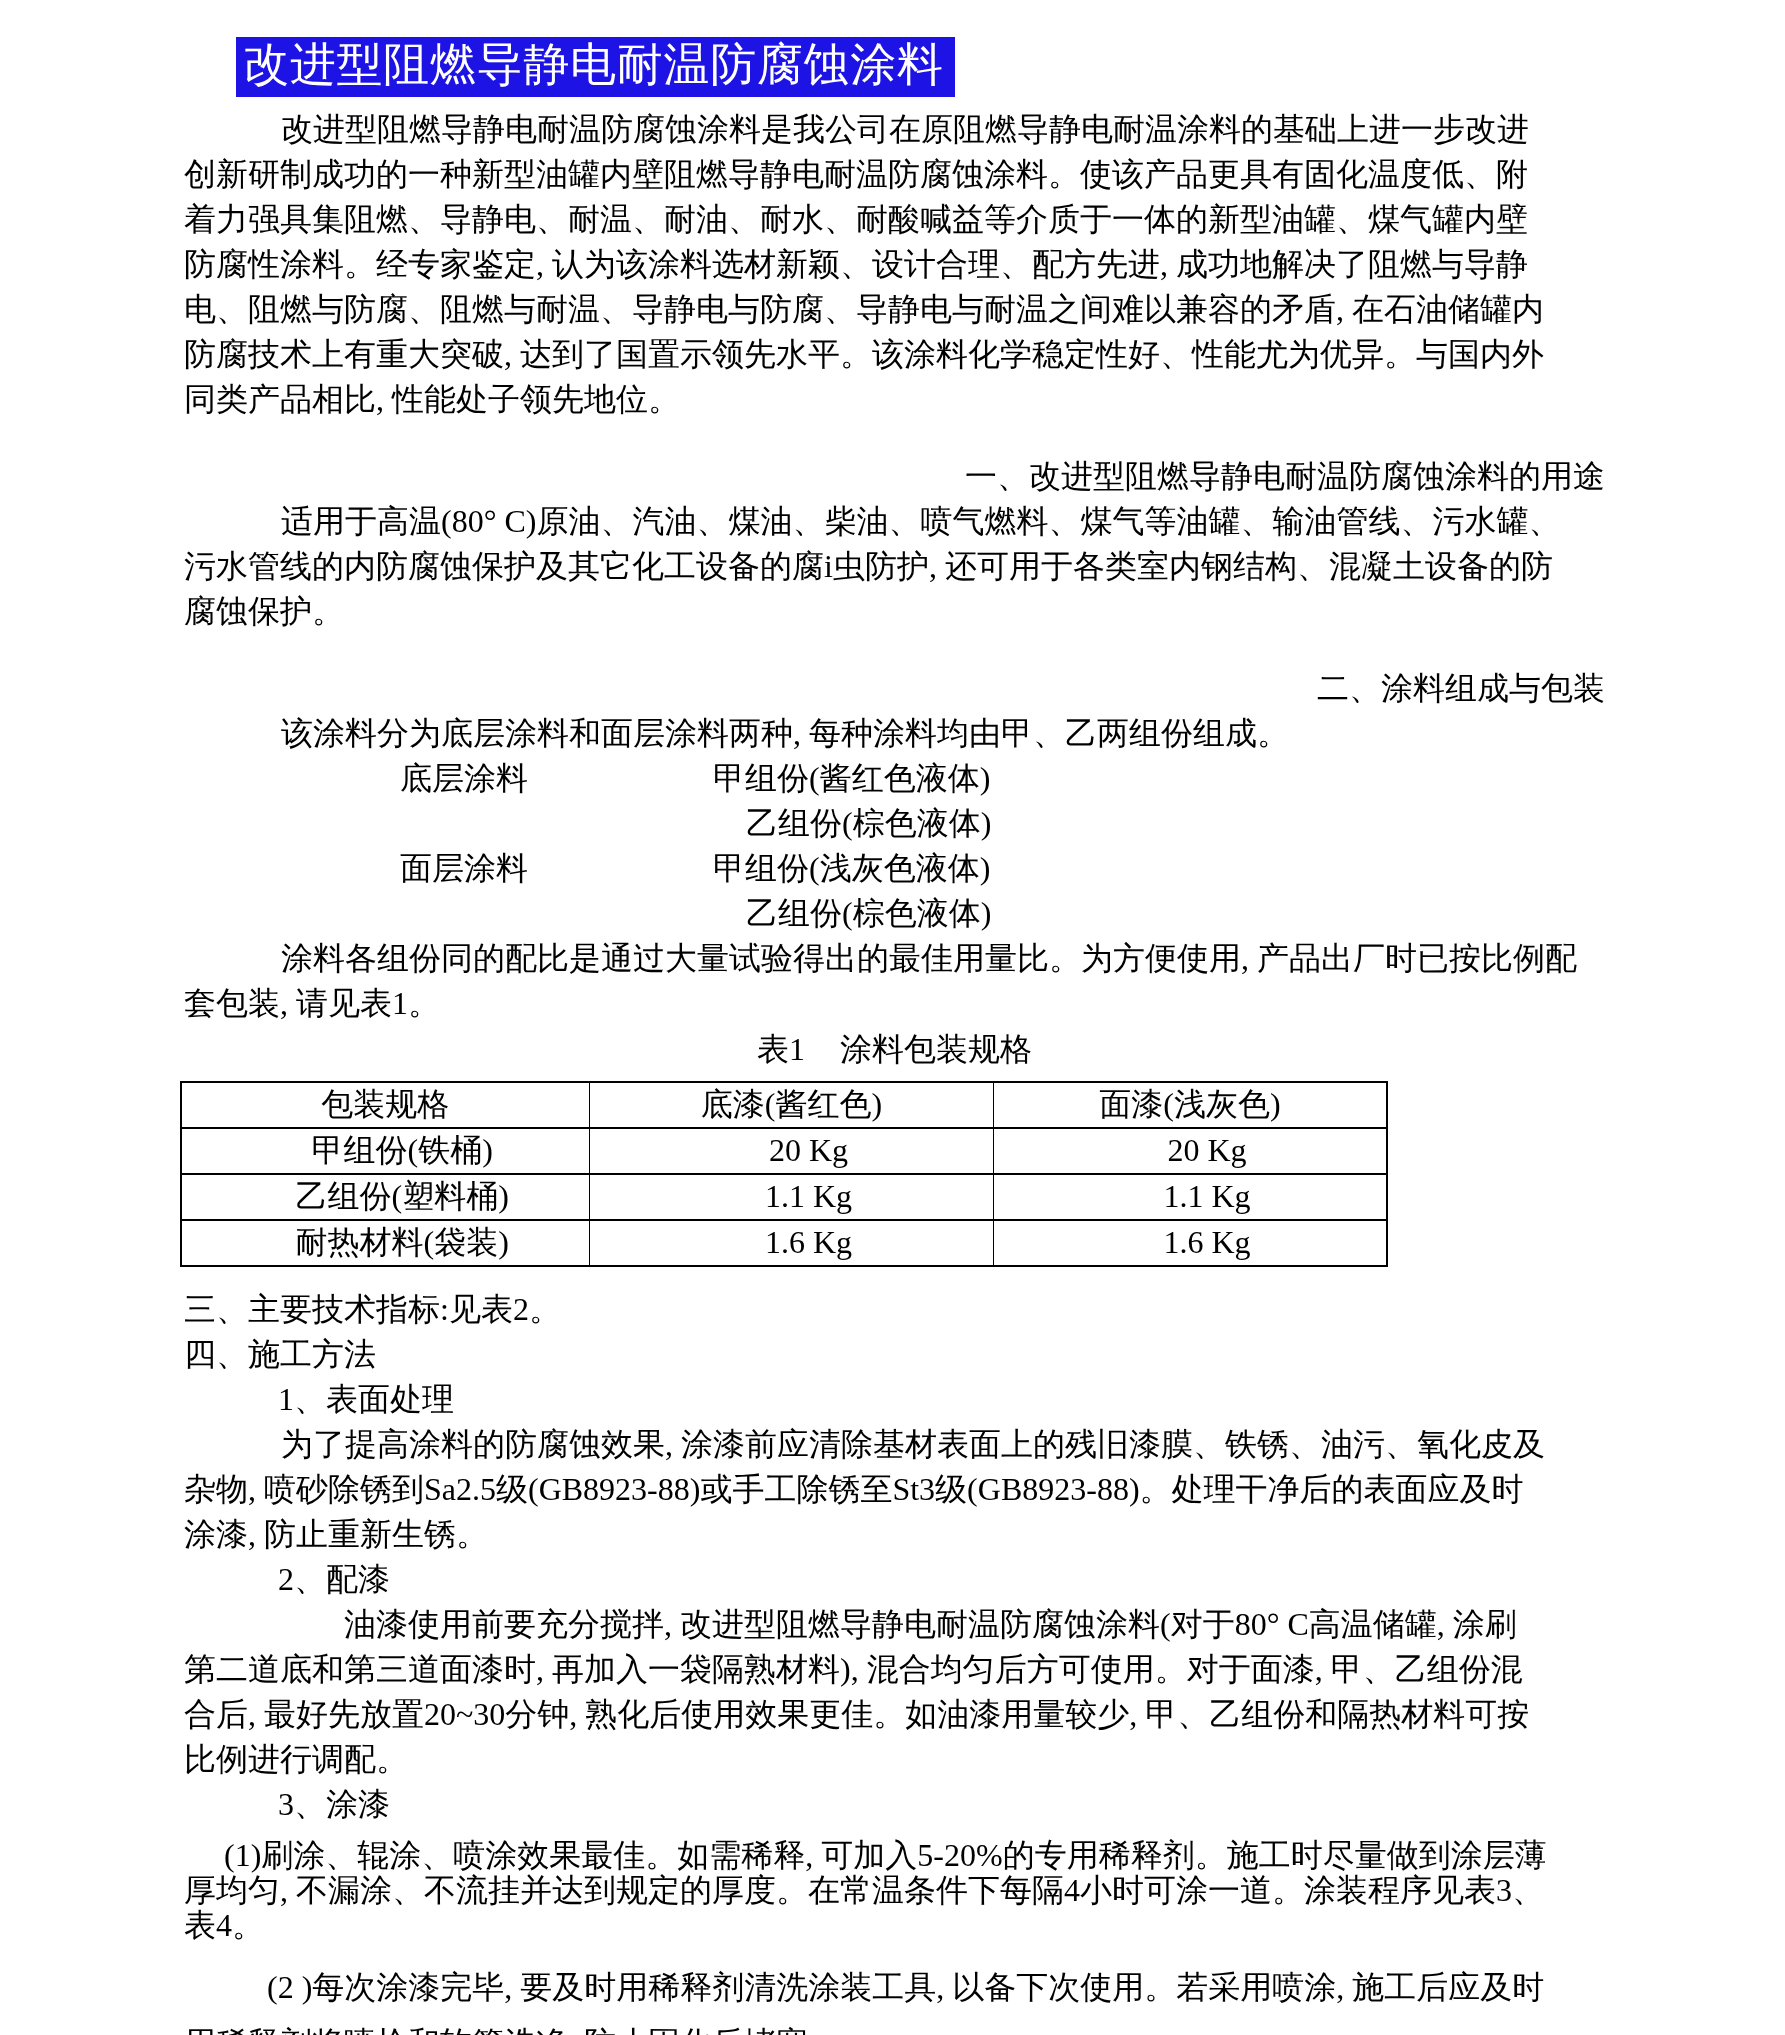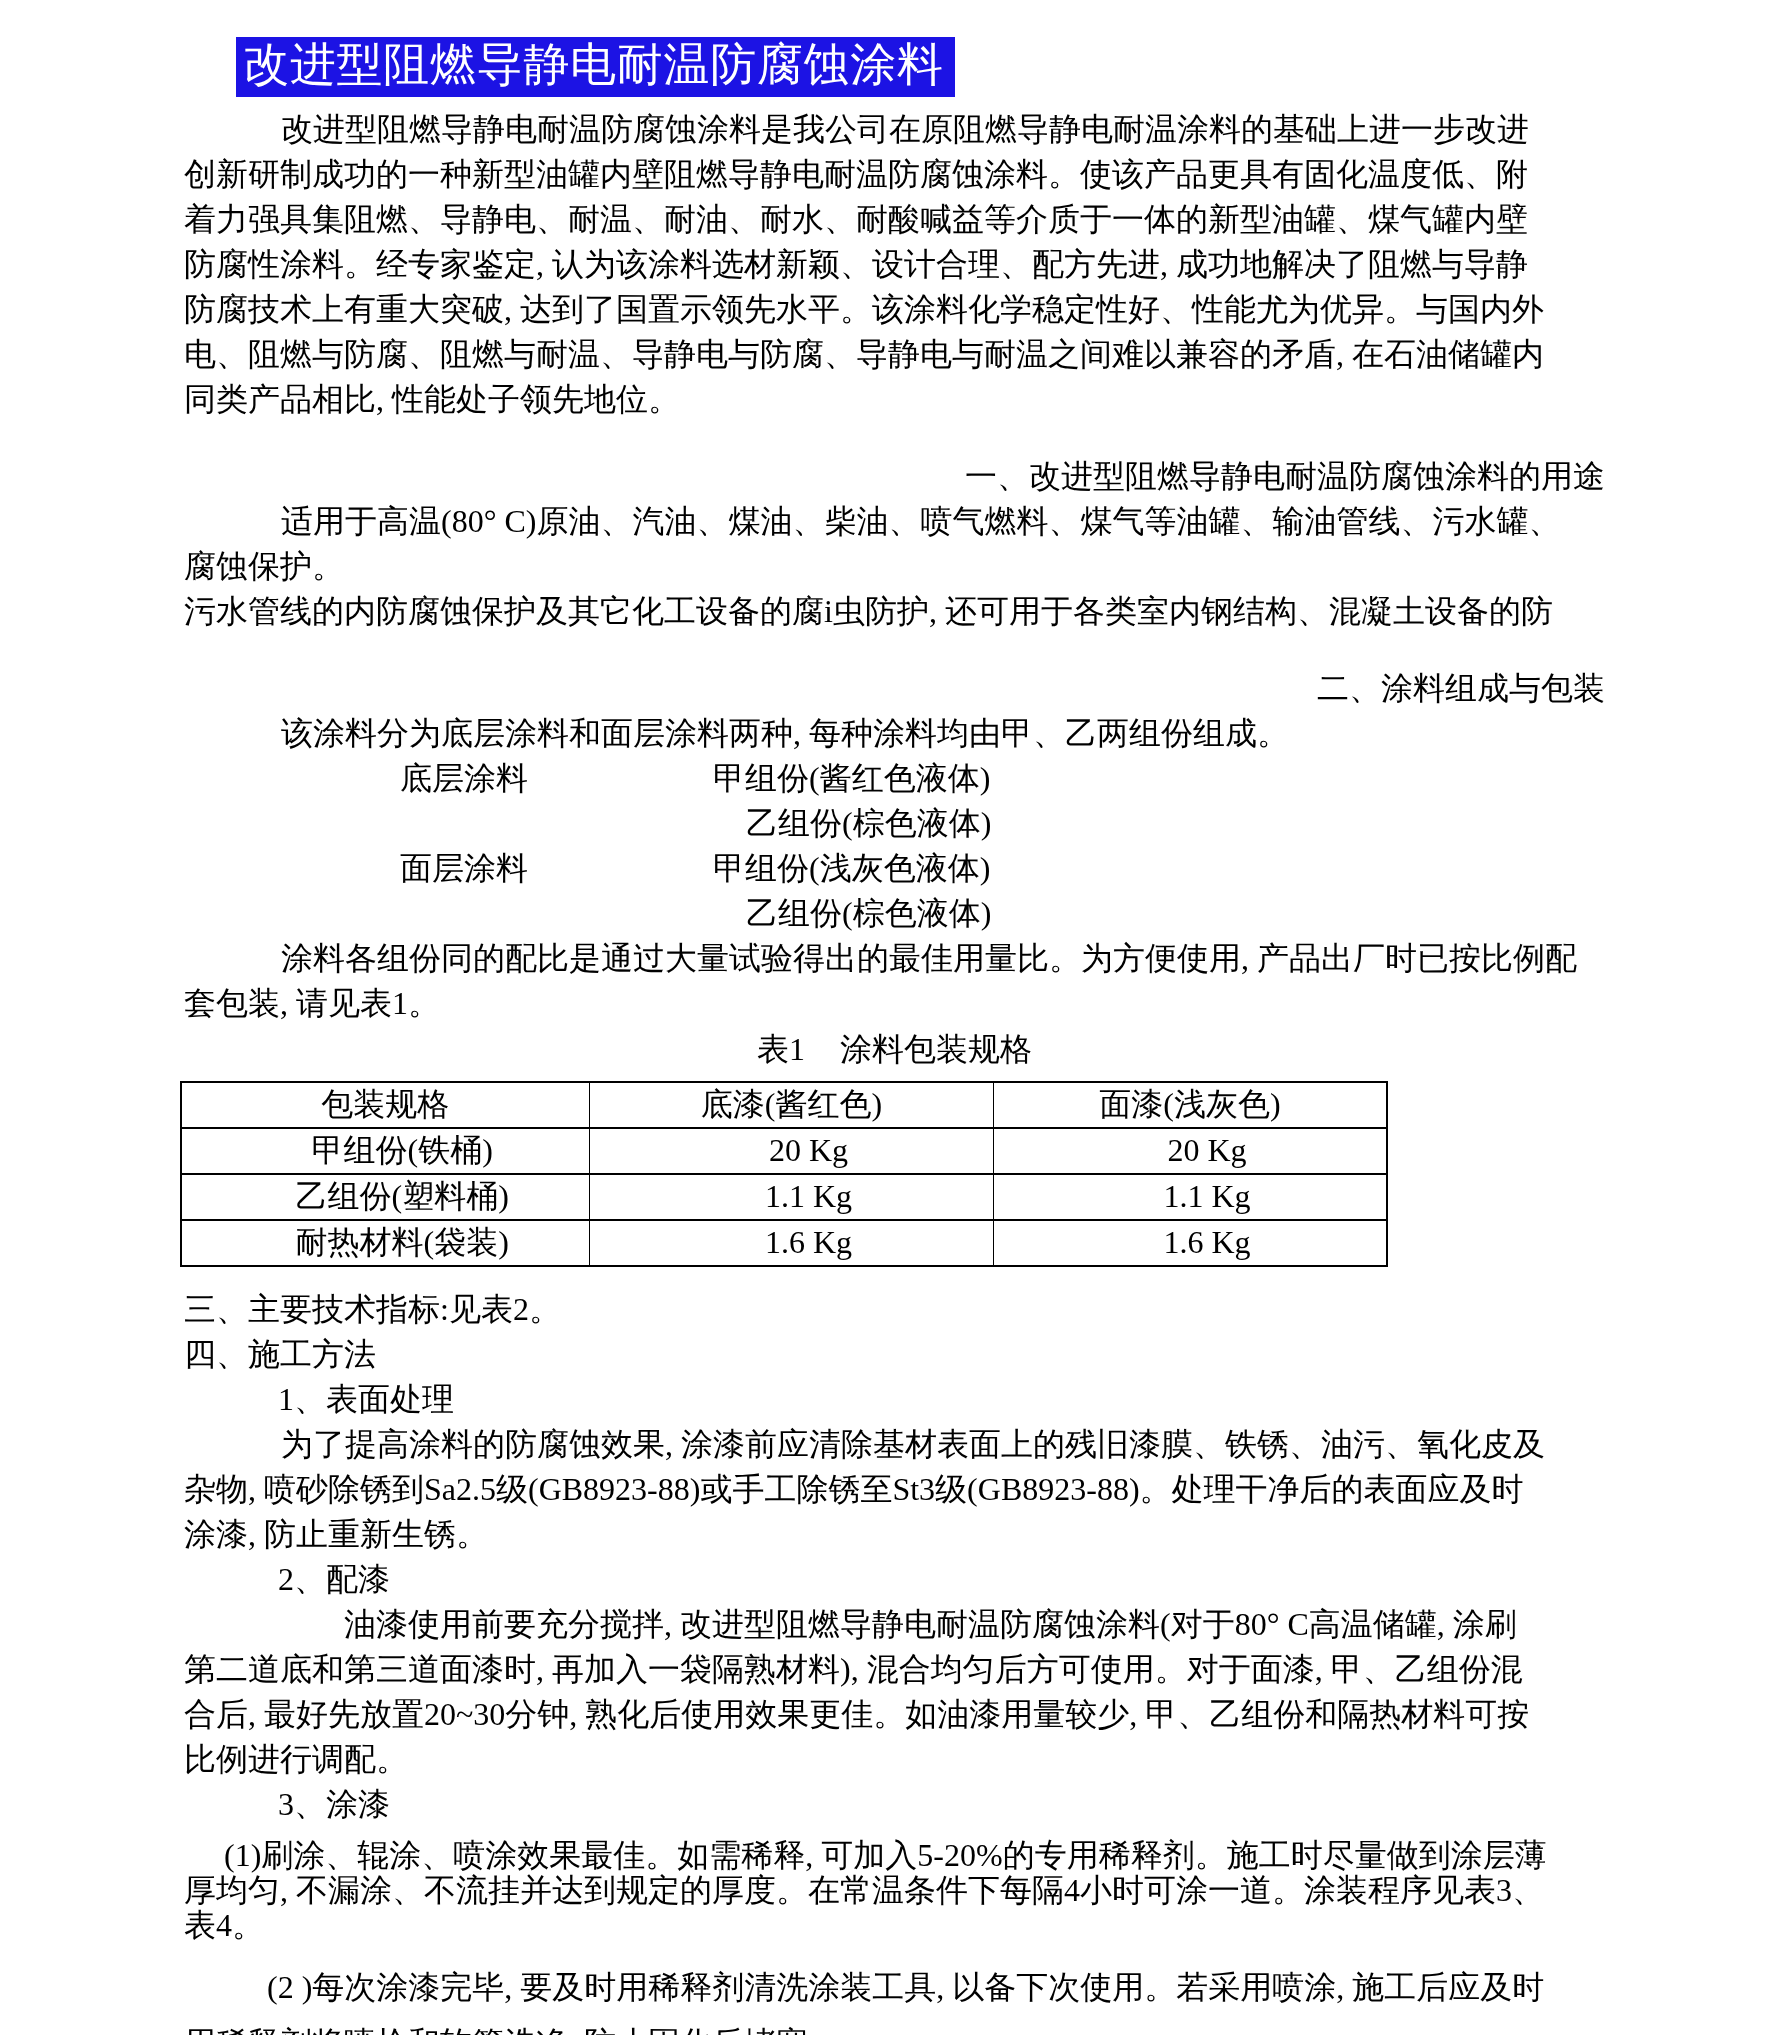--- a/index.html
+++ b/index.html
@@ -62,30 +62,30 @@
 
 <div class="page">
 
   <div class="doc-title" style="background-color: rgb(28, 19, 228); color: rgb(255, 255, 255);">改进型阻燃导静电耐温防腐蚀涂料</div>
 
   <div class="mt-intro">
     <div class="line ind3">改进型阻燃导静电耐温防腐蚀涂料是我公司在原阻燃导静电耐温涂料的基础上进一步改进</div>
     <div class="line">创新研制成功的一种新型油罐内壁阻燃导静电耐温防腐蚀涂料。使该产品更具有固化温度低、附</div>
     <div class="line">着力强具集阻燃、导静电、耐温、耐油、耐水、耐酸喊益等介质于一体的新型油罐、煤气罐内壁</div>
     <div class="line">防腐性涂料。经专家鉴定, 认为该涂料选材新颖、设计合理、配方先进, 成功地解决了阻燃与导静</div>
+    <div class="line">电、阻燃与防腐、阻燃与耐温、导静电与防腐、导静电与耐温之间难以兼容的矛盾, 在石油储罐内</div>
     <div class="line">防腐技术上有重大突破, 达到了国置示领先水平。该涂料化学稳定性好、性能尤为优异。与国内外</div>
-    <div class="line">电、阻燃与防腐、阻燃与耐温、导静电与防腐、导静电与耐温之间难以兼容的矛盾, 在石油储罐内</div>
     <div class="line">同类产品相比, 性能处子领先地位。</div>
   </div>
 
   <div class="line mt-sec">一、改进型阻燃导静电耐温防腐蚀涂料的用途</div>
   <div>
     <div class="line ind3">适用于高温(80° C)原油、汽油、煤油、柴油、喷气燃料、煤气等油罐、输油管线、污水罐、</div>
+    <div class="line">污水管线的内防腐蚀保护及其它化工设备的腐i虫防护, 还可用于各类室内钢结构、混凝土设备的防</div>
     <div class="line">腐蚀保护。</div>
-    <div class="line">污水管线的内防腐蚀保护及其它化工设备的腐i虫防护, 还可用于各类室内钢结构、混凝土设备的防</div>
   </div>
 
   <div class="line mt-sec">二、涂料组成与包装</div>
   <div>
     <div class="line ind3">该涂料分为底层涂料和面层涂料两种, 每种涂料均由甲、乙两组份组成。</div>
 
     <div class="comp">
       <span class="clabel">底层涂料</span>
       <span class="cvalue">甲组份(酱红色液体)</span>
     </div>

